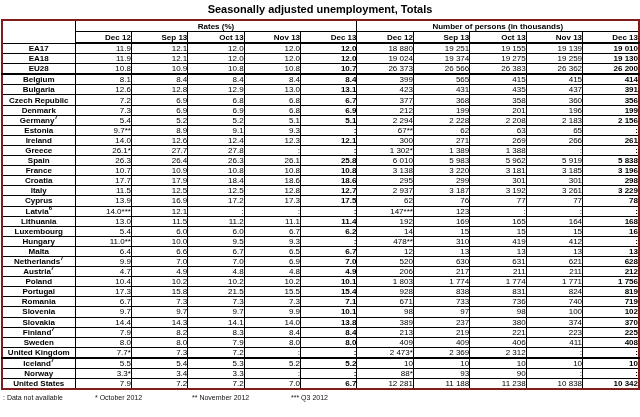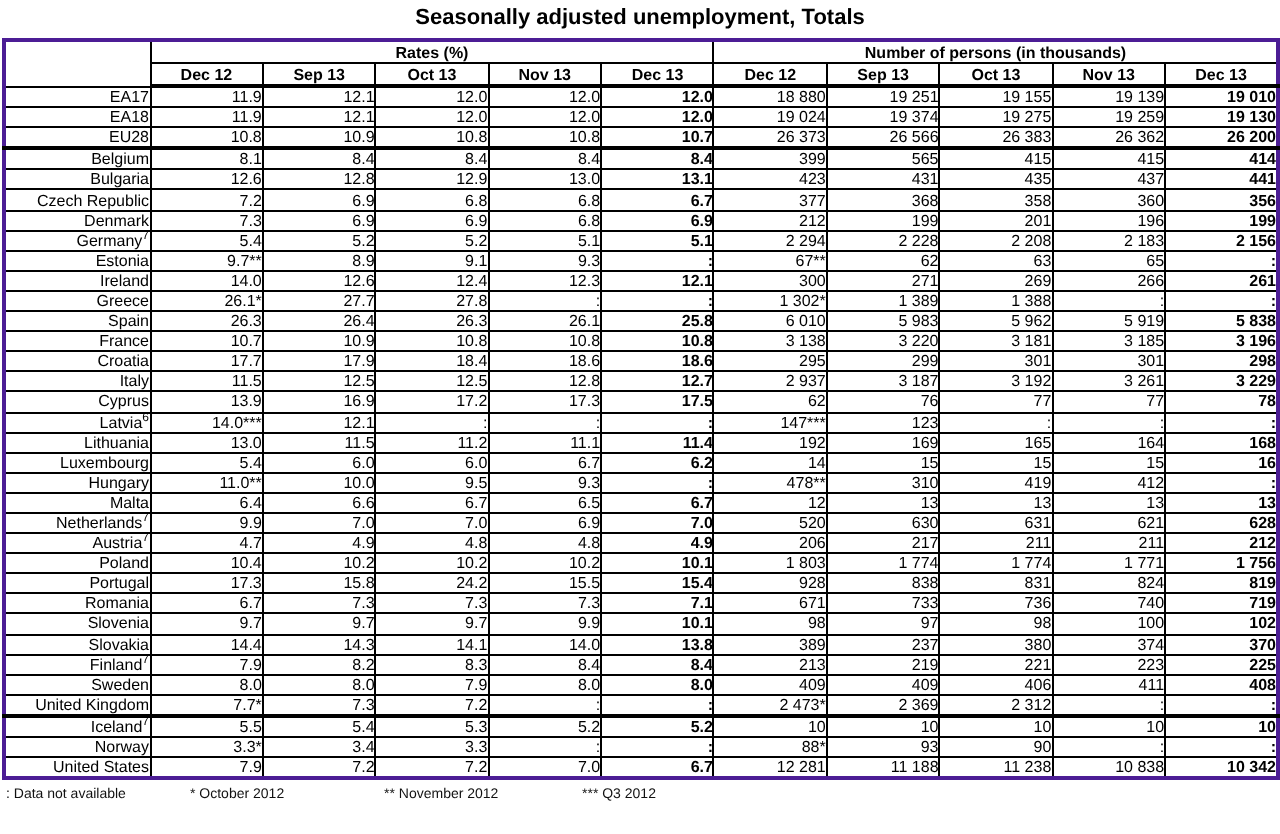--- a/index.html
+++ b/index.html
@@ -9,31 +9,31 @@
     color:#000;
   }
   .page { width:640px; height:417px; position:relative; }
   .title {
     text-align:center; font-weight:bold; font-size:11px;
     padding-top:3px; letter-spacing:0px;
   }
   table.grid {
     border-collapse:collapse; table-layout:fixed;
     width:637px; margin:4px 0 0 1px;
-    border:2px solid #4c1d95;
+    border:2px solid #7f1d1d;
     padding-left:25px;
   }
   table.grid th, table.grid td {
     border:1px solid #000;
     font-size:8px; line-height:9px; height:9.1px;
     padding:0; overflow:hidden; white-space:nowrap;
   }
   table.grid th { text-align:center; font-weight:bold; height:10px; }
-  thead tr.colrow th { border-bottom-width:2px; }
-  td.label { font-weight:normal; text-align:right; padding-left:2px; border-right-width:2px; }
+  thead tr.colrow th { border-bottom-width:2px;text-align:right; }
+  td.label { font-weight:bold; text-align:center; padding-left:2px; border-right-width:2px; }
   th.corner { border-right-width:2px; border-bottom-width:2px; }
   th.grp-rates { border-right-width:2px; }
   td.num { text-align:right; padding-right:3px; font-variant-numeric:tabular-nums; }
   td.sec-end { border-right-width:2px; }
   td.bold, th.bold { font-weight:bold; }
   tr.divider td { border-bottom-width:2px; }
   sup.fn { font-size:6px; line-height:0; vertical-align:super; }
   .footnotes {
     display:flex; align-items:flex-start;
     font-size:7px; color:#111;
@@ -130,21 +130,21 @@
           <td class="label">Bulgaria</td>
           <td class="num">12.6</td>
           <td class="num">12.8</td>
           <td class="num">12.9</td>
           <td class="num">13.0</td>
           <td class="num bold sec-end">13.1</td>
           <td class="num">423</td>
           <td class="num">431</td>
           <td class="num">435</td>
           <td class="num">437</td>
-          <td class="num bold">441</td>
+          <td class="num bold">391</td>
         </tr>
         <tr>
           <td class="label">Czech Republic</td>
           <td class="num">7.2</td>
           <td class="num">6.9</td>
           <td class="num">6.8</td>
           <td class="num">6.8</td>
           <td class="num bold sec-end">6.7</td>
           <td class="num">377</td>
           <td class="num">368</td>
@@ -383,21 +383,21 @@
           <td class="num">1 803</td>
           <td class="num">1 774</td>
           <td class="num">1 774</td>
           <td class="num">1 771</td>
           <td class="num bold">1 756</td>
         </tr>
         <tr>
           <td class="label">Portugal</td>
           <td class="num">17.3</td>
           <td class="num">15.8</td>
-          <td class="num">24.2</td>
+          <td class="num">21.5</td>
           <td class="num">15.5</td>
           <td class="num bold sec-end">15.4</td>
           <td class="num">928</td>
           <td class="num">838</td>
           <td class="num">831</td>
           <td class="num">824</td>
           <td class="num bold">819</td>
         </tr>
         <tr>
           <td class="label">Romania</td>

